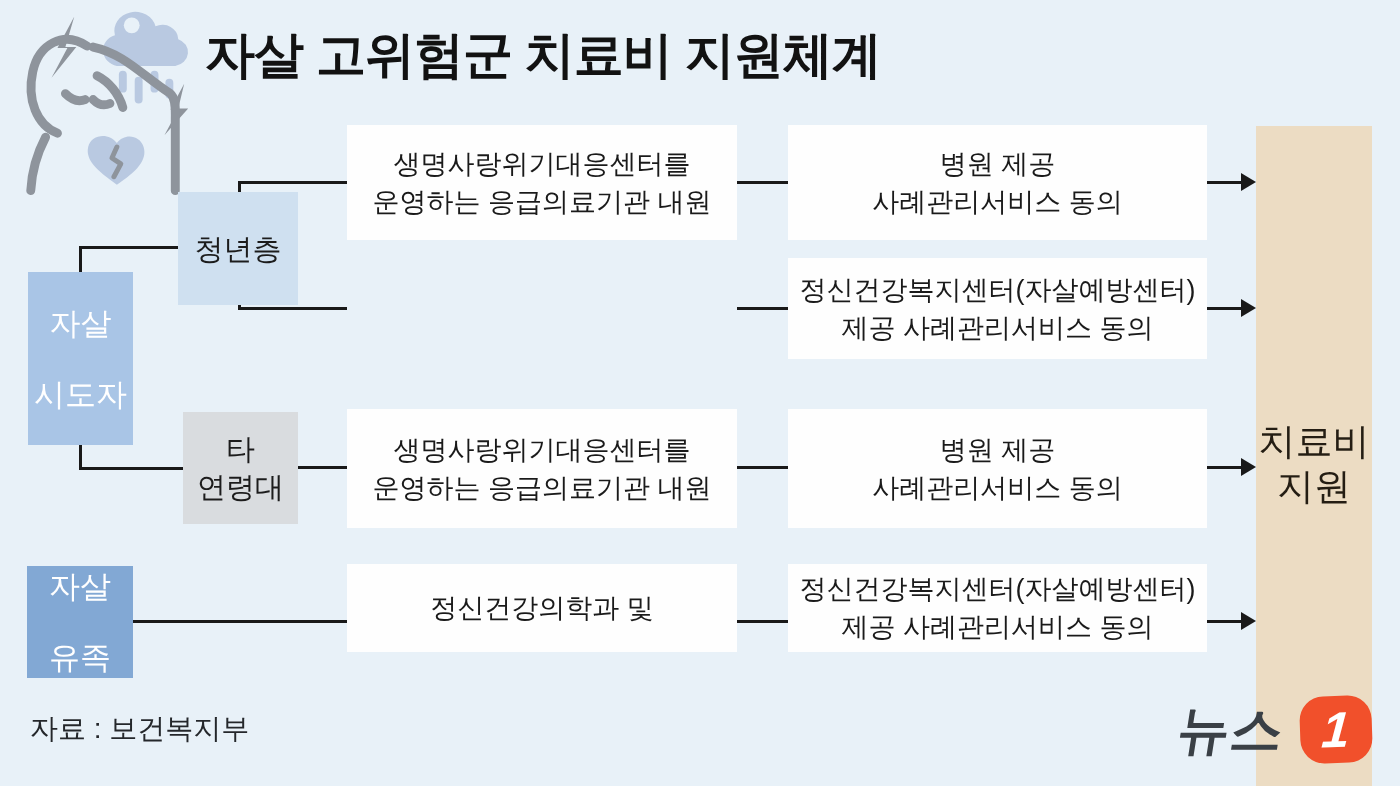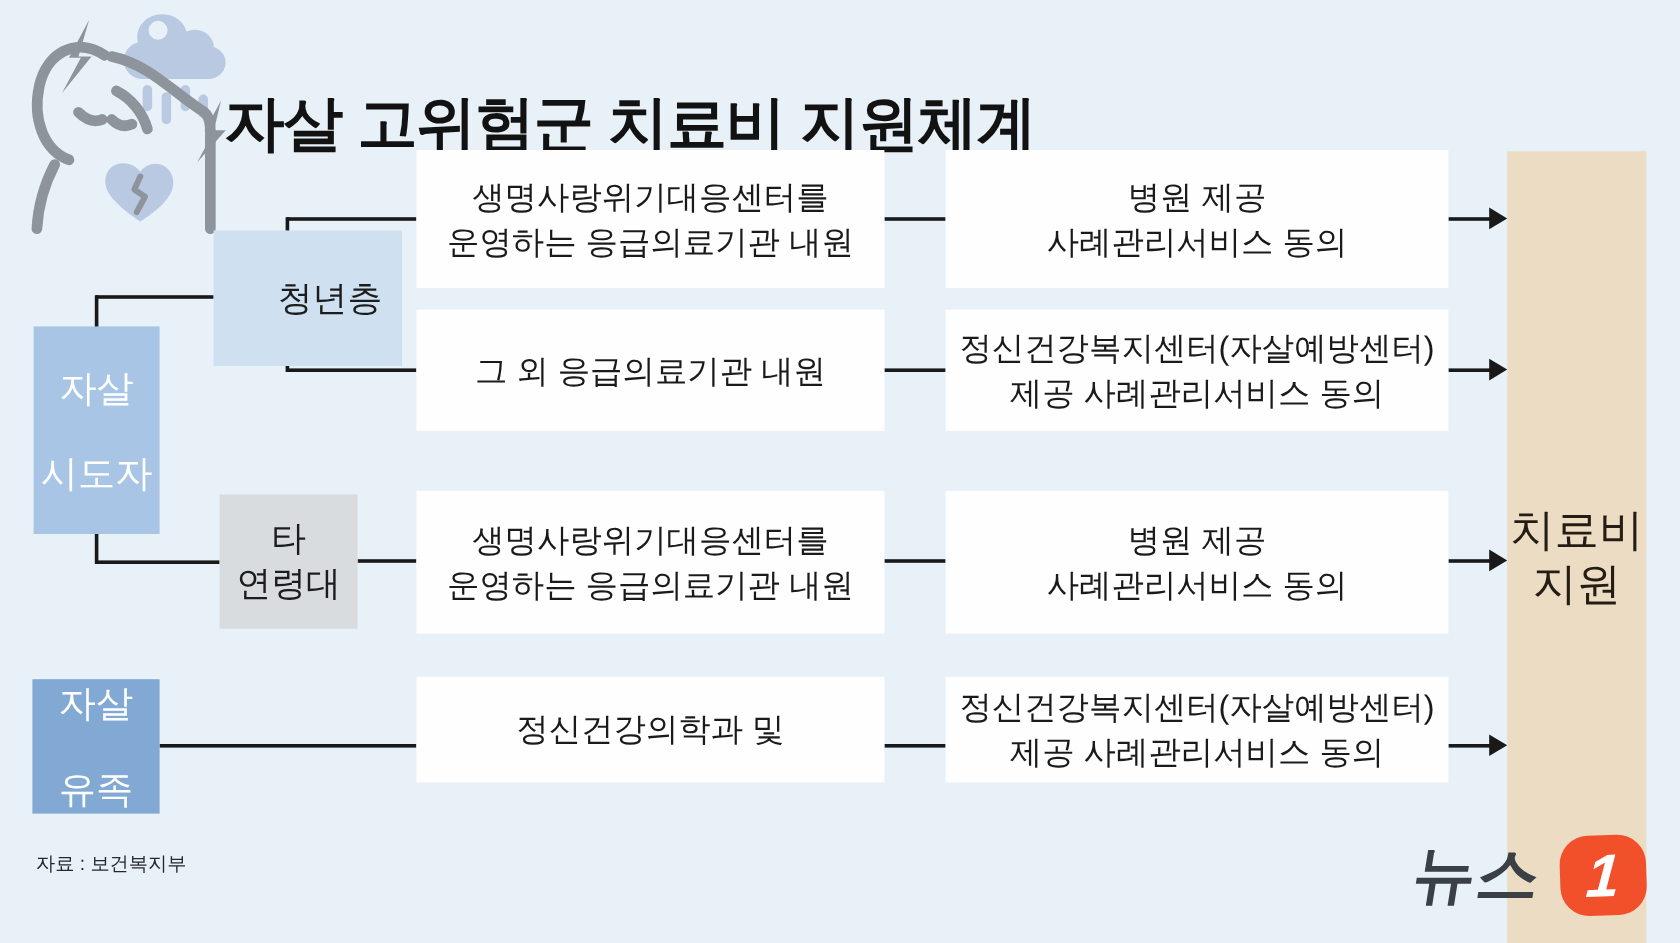--- a/index.html
+++ b/index.html
@@ -18,39 +18,39 @@
   .rgt{left:788px;width:419px;}
   .row1{top:125px;height:115px;}
   .row2{top:258px;height:101px;}
   .row3{top:409px;height:119px;}
   .row4{top:564px;height:88px;}
   .paren{font-size:27px;}
   .group{color:#ffffff;font-size:31px;line-height:43px;gap:28px;}
   .g-attempter{left:28px;top:272px;width:105px;height:173px;background:#a9c5e6;}
   .g-bereaved{left:27px;top:566px;width:106px;height:112px;background:#82a8d4;}
   .age{font-size:29px;line-height:38px;color:#1c1c1c;}
-  .a-youth{left:178px;top:192px;width:120px;height:113px;background:#cfe0f0;padding-left:37px;}
+  .a-youth{left:178px;top:192px;width:120px;height:113px;background:#cfe0f0;}
   .a-other{left:183px;top:412px;width:115px;height:112px;background:#d9dcdf;}
   .result{
     left:1256px;top:126px;width:116px;height:675px;background:#ecdcc3;
     color:#241d13;font-size:37px;line-height:45px;
   }
   .hline,.vline{position:absolute;background:#191919;z-index:1;}
   .hline{height:3px;}
   .vline{width:3px;}
   .arrowhead{
     position:absolute;width:0;height:0;z-index:1;
     border-top:9px solid transparent;border-bottom:9px solid transparent;
     border-left:15px solid #191919;
   }
   #title{
-    position:absolute;left:187px;top:22px;font-size:50px;font-weight:800;
-    letter-spacing:-1px;color:#121212;white-space:nowrap;margin-top:48px;
+    position:absolute;left:205px;top:22px;font-size:50px;font-weight:800;
+    letter-spacing:-1px;color:#121212;white-space:nowrap;
   }
-  #source-note{position:absolute;left:30px;top:710px;font-size:16px;color:#24272b;}
+  #source-note{position:absolute;left:30px;top:710px;font-size:28px;color:#24272b;}
   #hero-icon{position:absolute;left:6px;top:2px;width:198px;height:204px;z-index:2;}
   
   #logo{position:absolute;left:1178px;top:692px;width:196px;height:78px;z-index:2;}
   #logo-wordmark{
     position:absolute;left:0;top:2px;font-size:52px;font-weight:900;
     color:#3a4046;transform:skewX(-9deg);letter-spacing:1px;line-height:72px;
   }
   #logo-badge{
     position:absolute;left:122px;top:4px;width:72px;height:67px;
     background:#f1502b;border-radius:24px;transform:rotate(-2deg);
@@ -130,24 +130,20 @@
 
   <div class="box flow mid row1">
     <span>생명사랑위기대응센터를</span>
     <span>운영하는 응급의료기관 내원</span>
   </div>
   <div class="box flow rgt row1">
     <span><span>병원 제공</span><span class="paren"></span></span>
     <span>사례관리서비스 동의</span>
   </div>
 
-  <div class="box flow mid row2">
-    <span>그 외 응급의료기관 내원</span>
-    <span></span>
-  </div>
   <div class="box flow rgt row2">
     <span><span>정신건강복지센터</span><span class="paren">(자살예방센터)</span></span>
     <span>제공 사례관리서비스 동의</span>
   </div>
 
   <div class="box flow mid row3">
     <span>생명사랑위기대응센터를</span>
     <span>운영하는 응급의료기관 내원</span>
   </div>
   <div class="box flow rgt row3">

